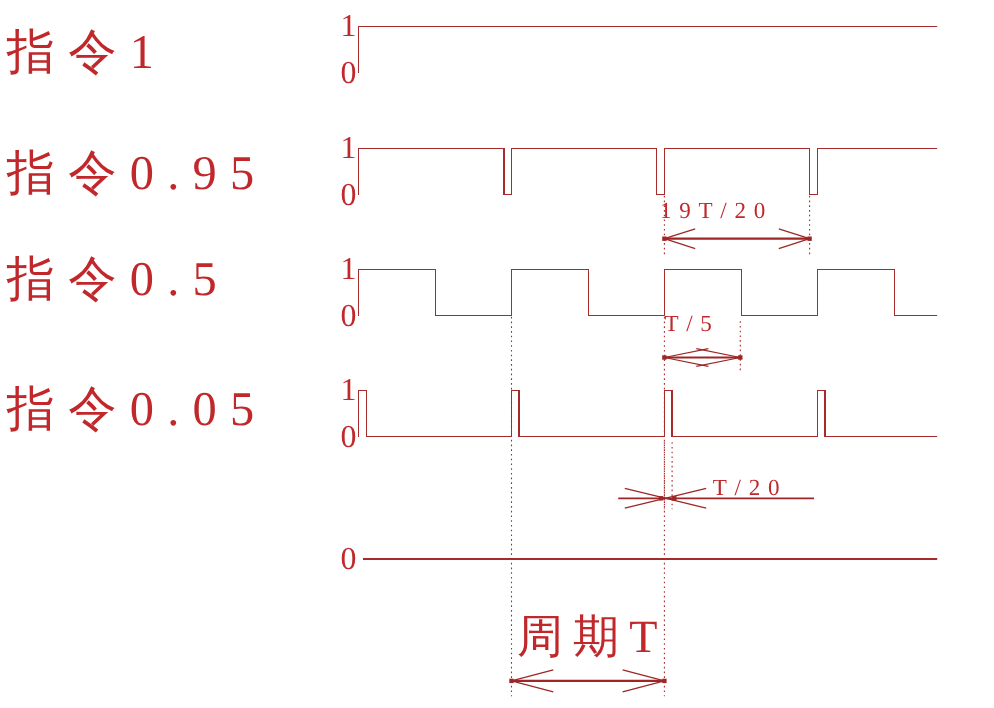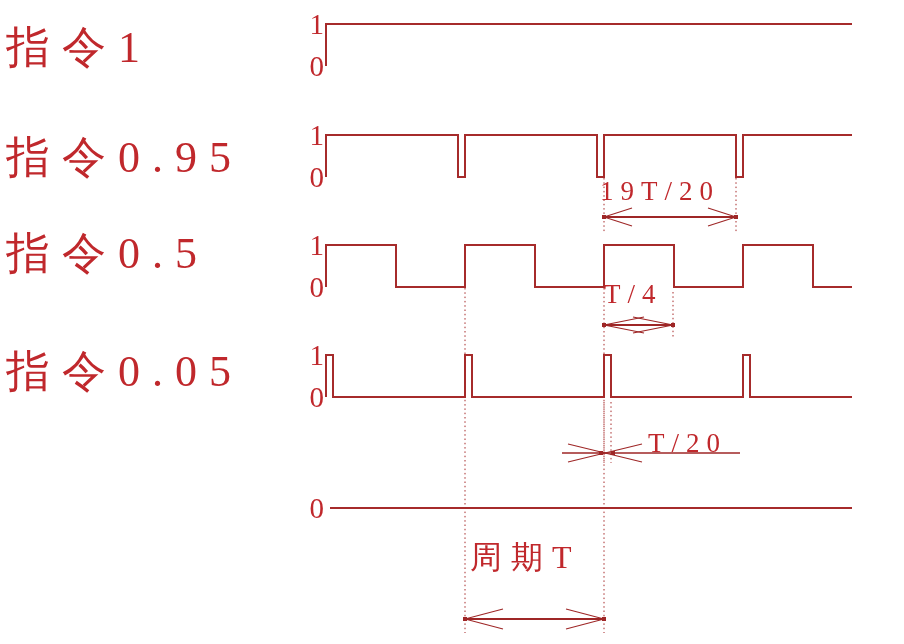--- a/index.html
+++ b/index.html
@@ -25,27 +25,27 @@
   .axis{
     position:absolute;left:298px;width:26px;text-align:right;color:var(--text);
     font-size:29px;line-height:30px;letter-spacing:0;
   }
   .ax-0-1{top:9px}  .ax-0-0{top:51px}
   .ax-1-1{top:120px}.ax-1-0{top:162px}
   .ax-2-1{top:230px}.ax-2-0{top:272px}
   .ax-3-1{top:340px}.ax-3-0{top:382px}
   .ax-4-0{top:493px}
   .an{
-    position:absolute;color:var(--text);font-size:27px;line-height:30px;
+    position:absolute;color:var(--text);font-size:21px;line-height:30px;
     letter-spacing:7px;white-space:nowrap;
   }
   #an-19t20{left:600px;top:176px}
   #an-t2{left:604px;top:279px}
   #an-t20{left:648px;top:428px}
-  #an-period{left:470px;top:531px;font-size:32px;line-height:52px;letter-spacing:9px}
+  #an-period{left:470px;top:554px;font-size:42px;line-height:52px;letter-spacing:9px}
 </style>
 </head>
 <body>
 
 <div class="canvas">
 
   <svg id="wave-svg" width="904" height="644" viewBox="0 0 904 644">
       <path d="M326,66 V24 H878" fill="none" stroke="#a62b2b" stroke-width="1.4" shape-rendering="crispEdges"></path>
       <path d="M326,177 V135 H458 V177 H465 V135 H597 V177 H604 V135 H736 V177 H743 V135 H875 V177 H882" fill="none" stroke="#a62b2b" stroke-width="1.4" shape-rendering="crispEdges"></path>
       <path d="M326,287 V245 H396 V287 H465 V245 H535 V287 H604 V245 H674 V287 H743 V245 H813 V287 H882" fill="none" stroke="#a62b2b" stroke-width="1.4" shape-rendering="crispEdges"></path>
@@ -95,17 +95,17 @@
   <div class="axis ax-0-0">0</div>
   <div class="axis ax-1-1">1</div>
   <div class="axis ax-1-0">0</div>
   <div class="axis ax-2-1">1</div>
   <div class="axis ax-2-0">0</div>
   <div class="axis ax-3-1">1</div>
   <div class="axis ax-3-0">0</div>
   <div class="axis ax-4-0">0</div>
 
   <div class="an" id="an-19t20">19T/20</div>
-  <div class="an" id="an-t2">T/4</div>
+  <div class="an" id="an-t2">T/5</div>
   <div class="an" id="an-t20">T/20</div>
   <div class="an" id="an-period">周期T</div>
 
 </div>
 
 </body></html>

